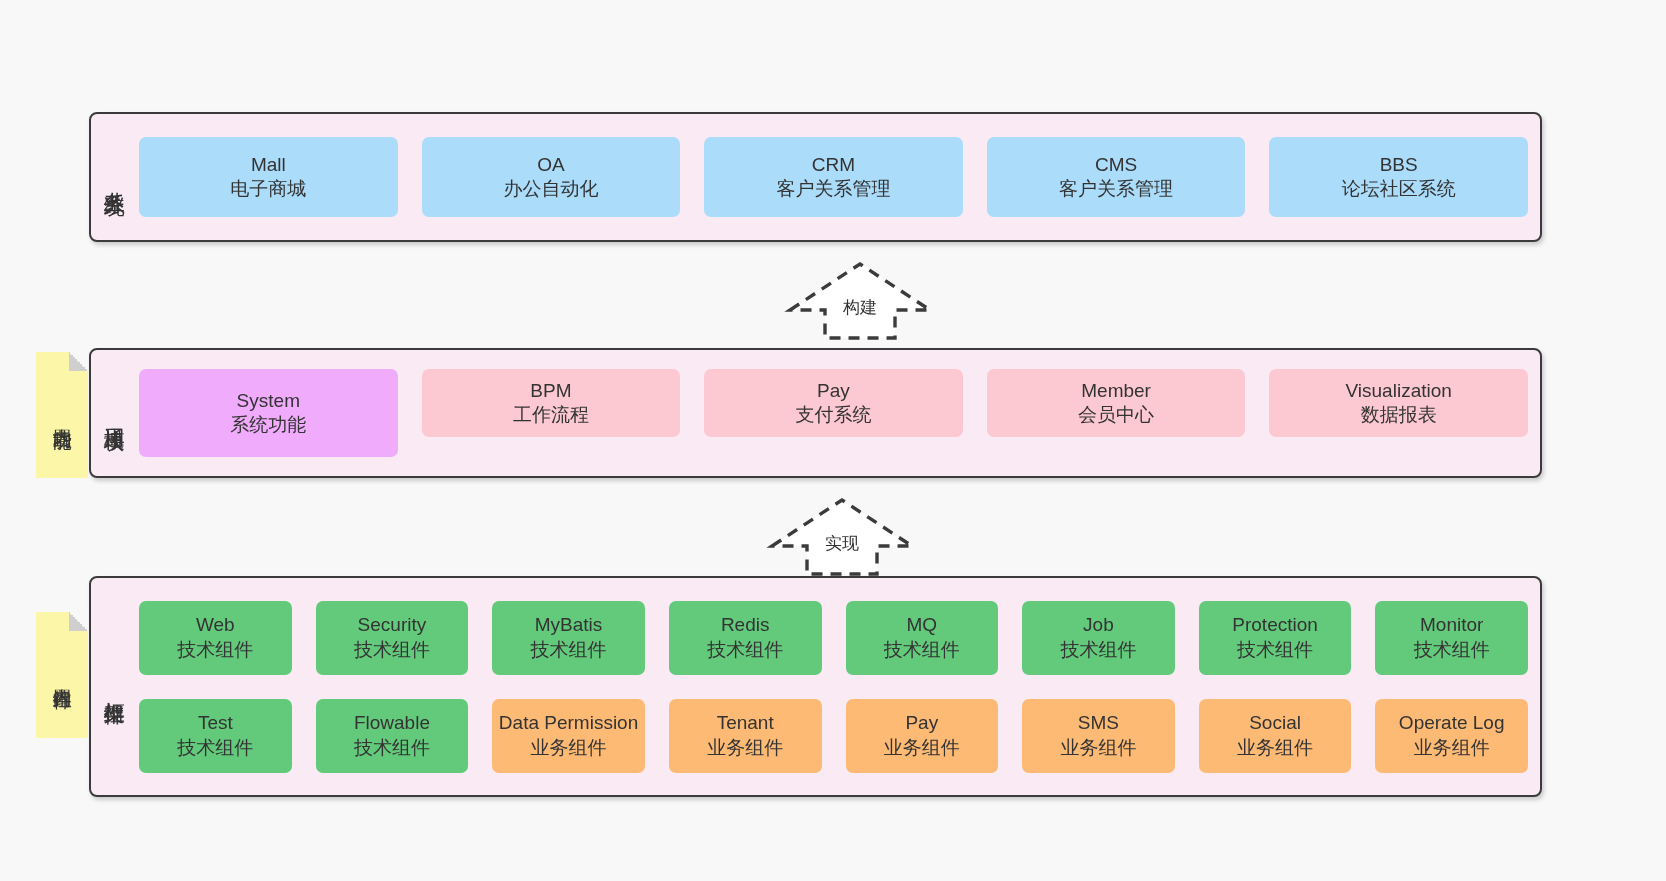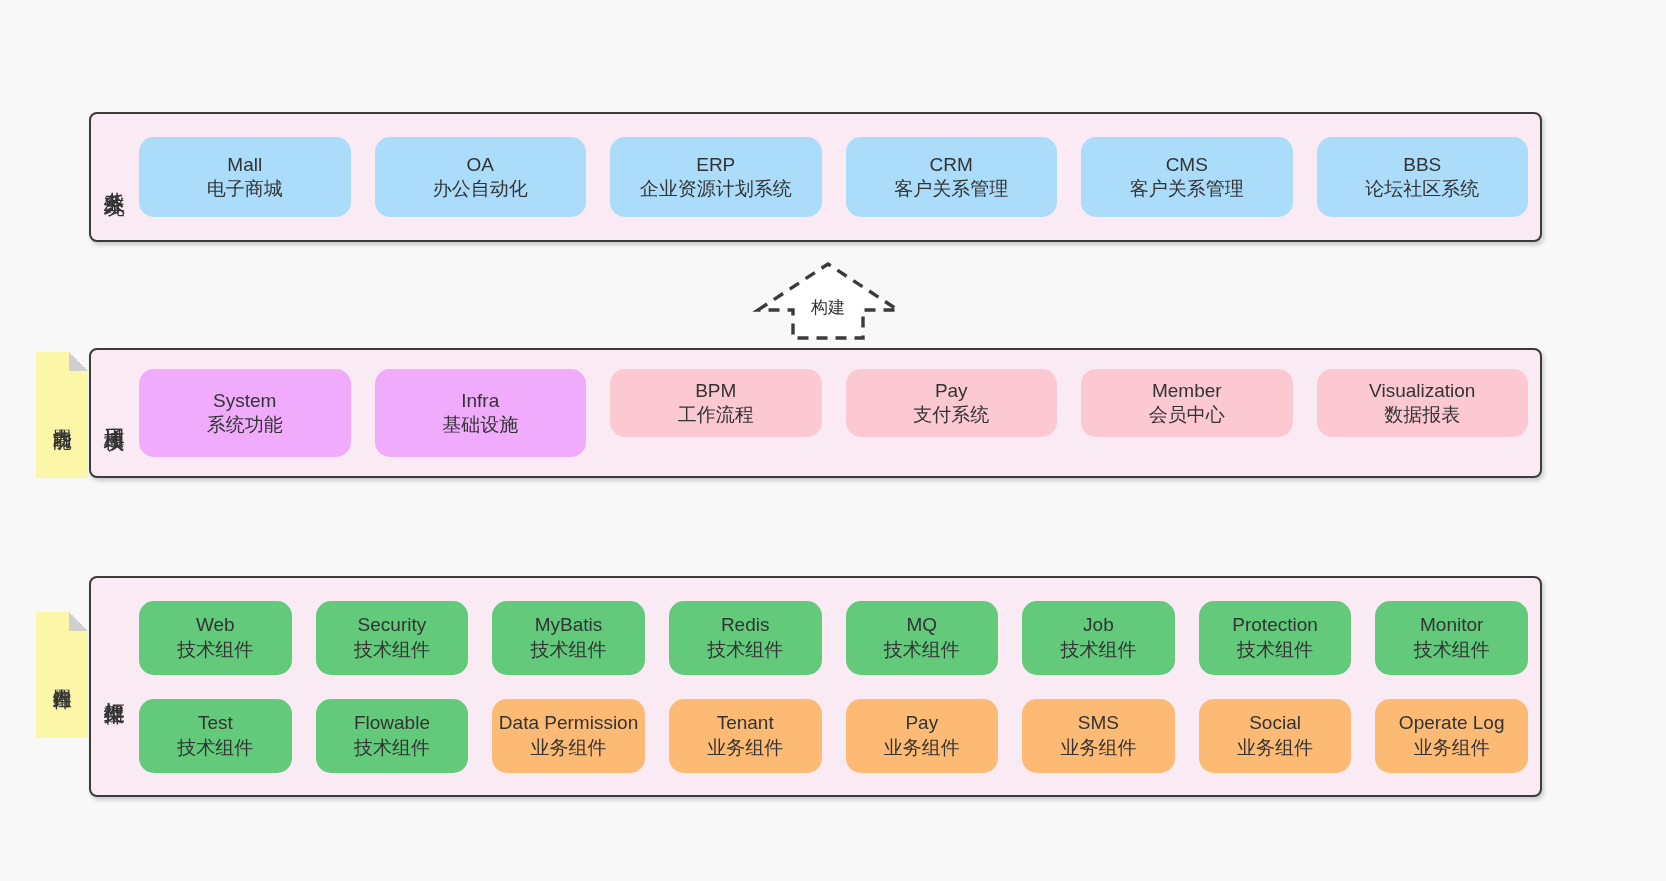--- a/index.html
+++ b/index.html
@@ -55,21 +55,21 @@
     padding: 0 12px 0 2px;
   }
   .layer-row {
     display: flex;
     gap: 24px;
   }
   .layer-row > * { flex: 1 1 0; }
 
   
   .card {
-    border-radius: 15px;
+    border-radius: 7px;
     display: flex;
     flex-direction: column;
     align-items: center;
     justify-content: center;
     text-align: center;
     font-size: 19px;
     line-height: 1.28;
     color: #333333;
     box-sizing: border-box;
     padding: 16px 6px;
@@ -127,21 +127,21 @@
   }
   .block-arrow .arrow-label {
     position: absolute;
     left: 0;
     right: 0;
     text-align: center;
     font-size: 17px;
     color: #333333;
     pointer-events: none;
   }
-  #arrow-build   { left: 752px; top: 258px; width: 152px; height: 84px; }
+  #arrow-build   { left: 784px; top: 258px; width: 152px; height: 84px; }
   #arrow-build .arrow-label   { top: 38px; }
   #arrow-implement { left: 766px; top: 494px; width: 152px; height: 84px; }
   #arrow-implement .arrow-label { top: 38px; }
 </style>
 </head>
 <body>
 
 <div class="canvas">
 
   <div class="layer" id="layer-business">
@@ -150,24 +150,20 @@
       <div class="layer-row">
         <div class="card biz">
           <span class="t-en">Mall</span>
           <span class="t-cn">电子商城</span>
         </div>
         <div class="card biz">
           <span class="t-en">OA</span>
           <span class="t-cn">办公自动化</span>
         </div>
         <div class="card biz">
-          <span class="t-en">ERP</span>
-          <span class="t-cn">企业资源计划系统</span>
-        </div>
-        <div class="card biz">
           <span class="t-en">CRM</span>
           <span class="t-cn">客户关系管理</span>
         </div>
         <div class="card biz">
           <span class="t-en">CMS</span>
           <span class="t-cn">客户关系管理</span>
         </div>
         <div class="card biz">
           <span class="t-en">BBS</span>
           <span class="t-cn">论坛社区系统</span>
@@ -184,44 +180,46 @@
   </div>
 
   <div class="layer" id="layer-modules">
     <div class="layer-title">通用模块</div>
     <div class="layer-body">
       <div class="layer-row">
         <div class="card mod-on">
           <span class="t-en">System</span>
           <span class="t-cn">系统功能</span>
         </div>
-        <div class="card mod-on">
-          <span class="t-en">Infra</span>
-          <span class="t-cn">基础设施</span>
-        </div>
         <div class="card mod-off">
           <span class="t-en">BPM</span>
           <span class="t-cn">工作流程</span>
         </div>
         <div class="card mod-off">
           <span class="t-en">Pay</span>
           <span class="t-cn">支付系统</span>
         </div>
         <div class="card mod-off">
           <span class="t-en">Member</span>
           <span class="t-cn">会员中心</span>
         </div>
         <div class="card mod-off">
           <span class="t-en">Visualization</span>
           <span class="t-cn">数据报表</span>
         </div>
       </div>
     </div>
   </div>
 
+  <div class="block-arrow" id="arrow-implement">
+    <svg width="152" height="84" viewBox="0 0 152 84">
+      <path d="M 6 52 L 76 6 L 146 52 L 111 52 L 111 80 L 41 80 L 41 52 Z" fill="#ffffff" stroke="#3b3b3b" stroke-width="3.4" stroke-dasharray="11,8" stroke-linejoin="miter"></path>
+    </svg>
+    <div class="arrow-label">实现</div>
+  </div>
 
   <div class="layer" id="layer-framework">
     <div class="layer-title">框架组件</div>
     <div class="layer-body">
 
       <div class="layer-row">
         <div class="card fw-tech">
           <span class="t-en">Web</span>
           <span class="t-cn">技术组件</span>
         </div>

